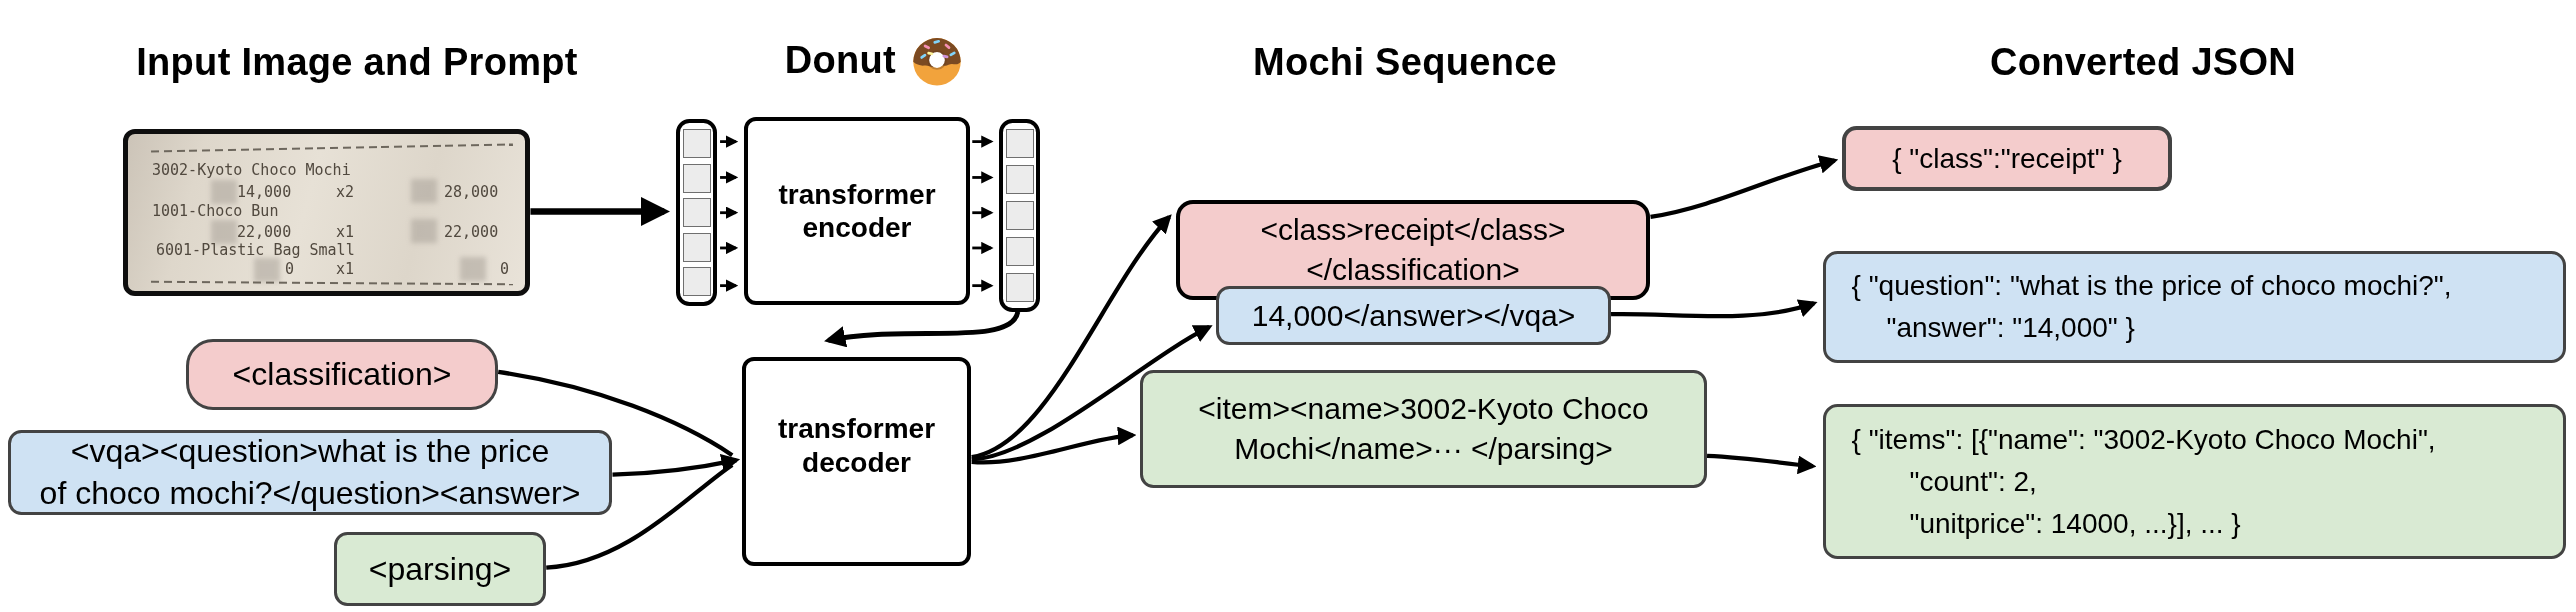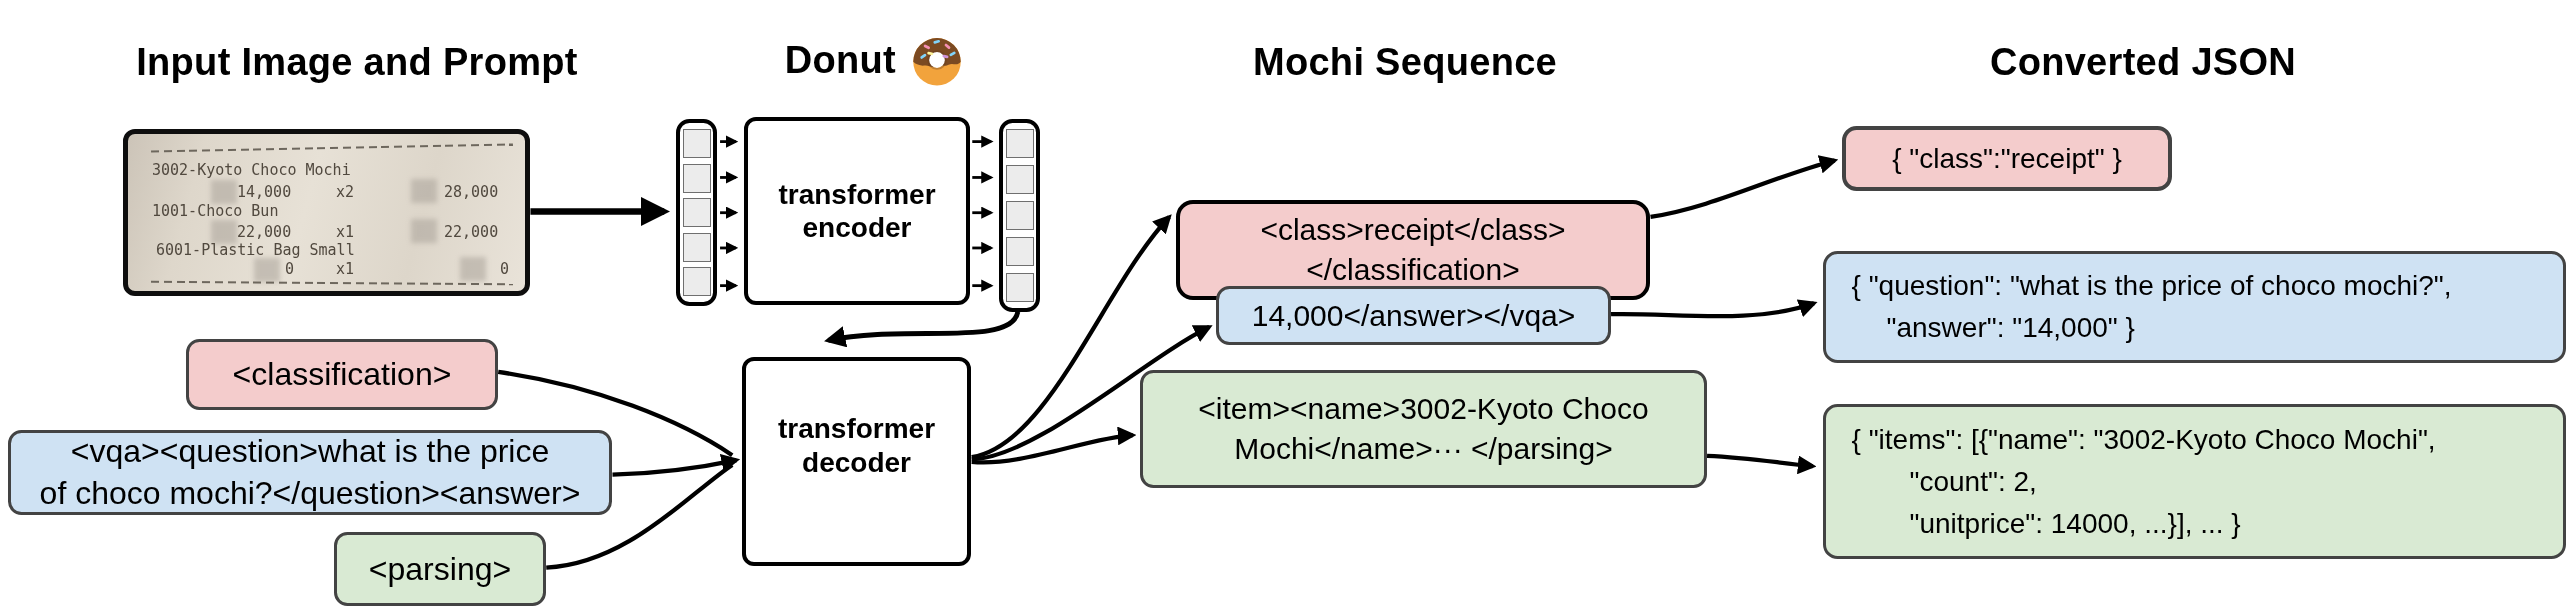--- a/index.html
+++ b/index.html
@@ -35,21 +35,21 @@
   .tokens{
     background:#fff;border:4.3px solid #000;border-radius:13.4px;z-index:2;
     display:flex;flex-direction:column;justify-content:space-between;padding:6px 0;align-items:center;
   }
   .tok{width:28px;height:29px;background:#ececec;border:1.8px solid #6f6f6f;box-sizing:border-box;}
   
   .rbox{
     z-index:2;display:flex;flex-direction:column;align-items:center;justify-content:center;
     text-align:center;border-radius:13.4px;border:3.6px solid #434343;line-height:1.38;
   }
-  .pink{background:#f4cccc;}
+  .pink{background:#f4cccc;border-radius:27px;}
   .blue{background:#cfe2f3;}
   .green{background:#d9ead3;}
   .bblack{border-color:#000;}
   .prompt-font{font-size:32px;}
   .out-font{font-size:30px;line-height:1.32;}
   .json-box{
     z-index:2;display:flex;flex-direction:column;justify-content:center;
     text-align:left;border-radius:14.6px;border:3.6px solid #434343;
     font-size:28px;line-height:1.5;padding-left:25.5px;padding-right:12px;
   }

